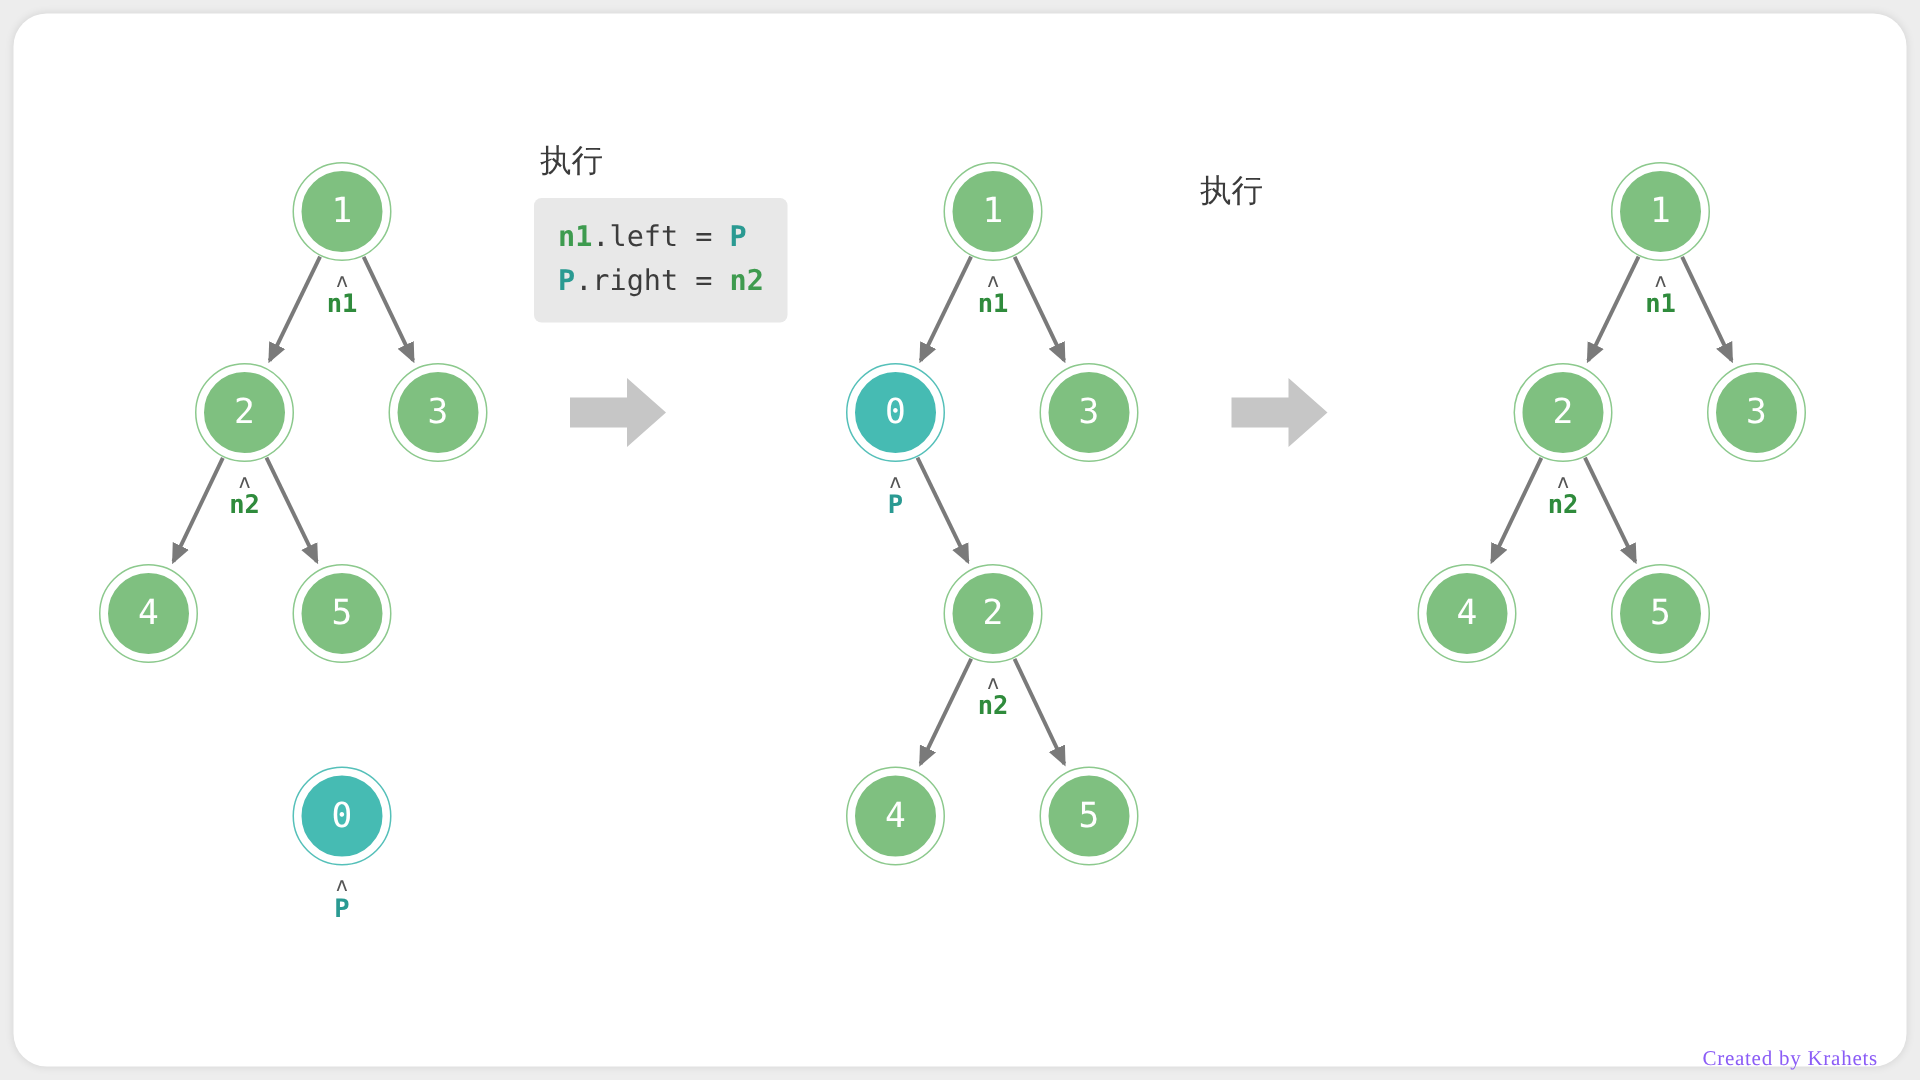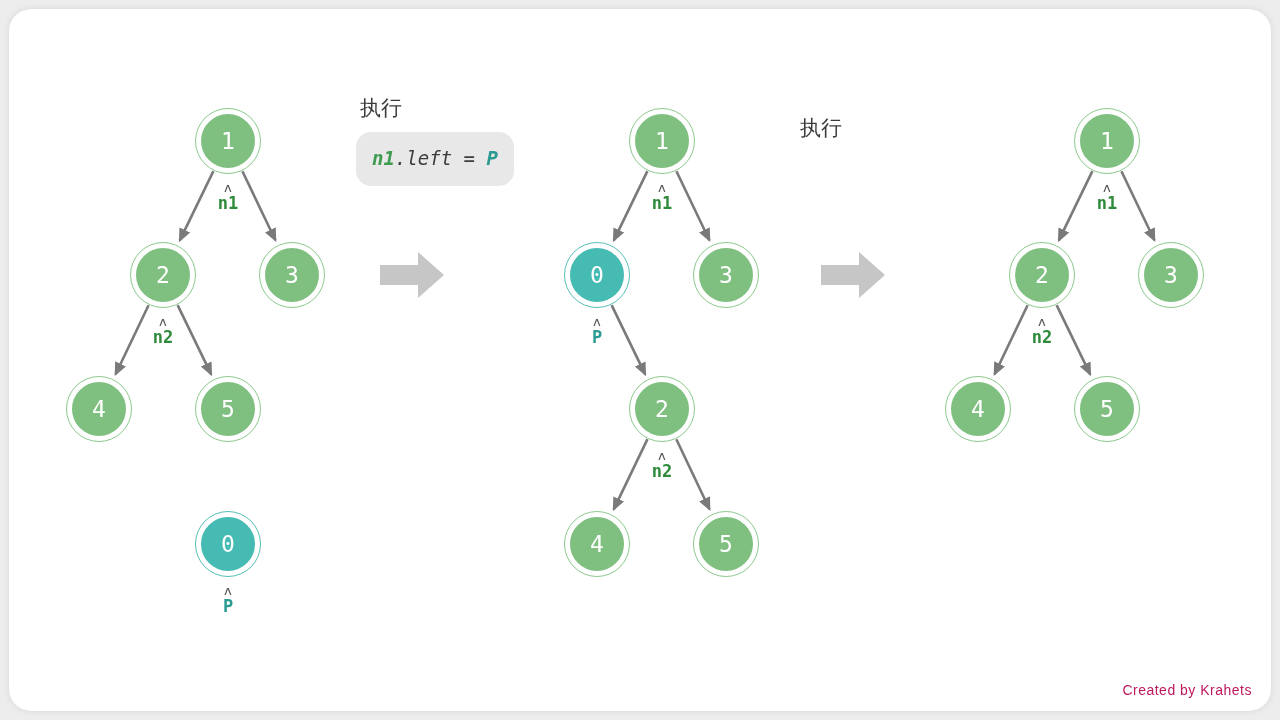--- a/index.html
+++ b/index.html
@@ -113,41 +113,40 @@
   }
   .panel .heading {
     font-family: "Liberation Sans", sans-serif;
     font-size: 21px;
     color: #3b3b3b;
     margin: 0 0 12px 4px;
     line-height: 24px;
   }
   .codebox {
     background: #e8e8e8;
-    border-radius: 15px;
+    border-radius: 5px;
     padding: 12px 16px 13px 16px;
     font-family: "DejaVu Sans Mono", "Liberation Mono", monospace;
     font-size: 19px;
     line-height: 29px;
     color: #3c3c3c;
     white-space: pre;
     display: inline-block;
-    font-style: italic;
   }
   .codebox .id-green { color: #3E9B4F; font-weight: bold; }
   .codebox .id-teal  { color: #2A9A92; font-weight: bold; }
 
   
   #footer {
     position: absolute;
     right: 28px;
-    bottom: 22px;
-    font-family: Liberation Sans, sans-serif;
+    bottom: 5px;
+    font-family: Liberation Serif, serif;
     font-size: 14px;
-    color: #be185d;
+    color: #8b5cf6;
     letter-spacing: 0.5px;
   }
 </style>
 </head>
 <body>
 
 <div id="stage">
   <div id="card"></div>
 
   <svg id="canvas" width="1280" height="720" viewBox="0 0 1280 720" xmlns="http://www.w3.org/2000/svg">
@@ -258,18 +257,18 @@
       <div class="ptr green" style="left: 1107px; top: 182px;">
         <span class="caret">ʌ</span>
         <span class="pname">n1</span>
       </div>
       <div class="ptr green" style="left: 1042px; top: 316px;">
         <span class="caret">ʌ</span>
         <span class="pname">n2</span>
       </div>
     </div>
   <div id="panel-layer">
-      <div class="panel" style="left: 356px; top: 96px;"><div class="heading">执行</div><div class="codebox"><div><span class="id-green">n1</span><span>.left = </span><span class="id-teal">P</span></div></div></div>
+      <div class="panel" style="left: 356px; top: 96px;"><div class="heading">执行</div><div class="codebox"><div><span class="id-green">n1</span><span>.left = </span><span class="id-teal">P</span></div><div><span class="id-teal">P</span><span>.right = </span><span class="id-green">n2</span></div></div></div>
       <div class="panel" style="left: 796px; top: 116px;"><div class="heading">执行</div></div>
     </div>
 
   <div id="footer">Created by Krahets</div>
 </div>
 
 </body></html>

